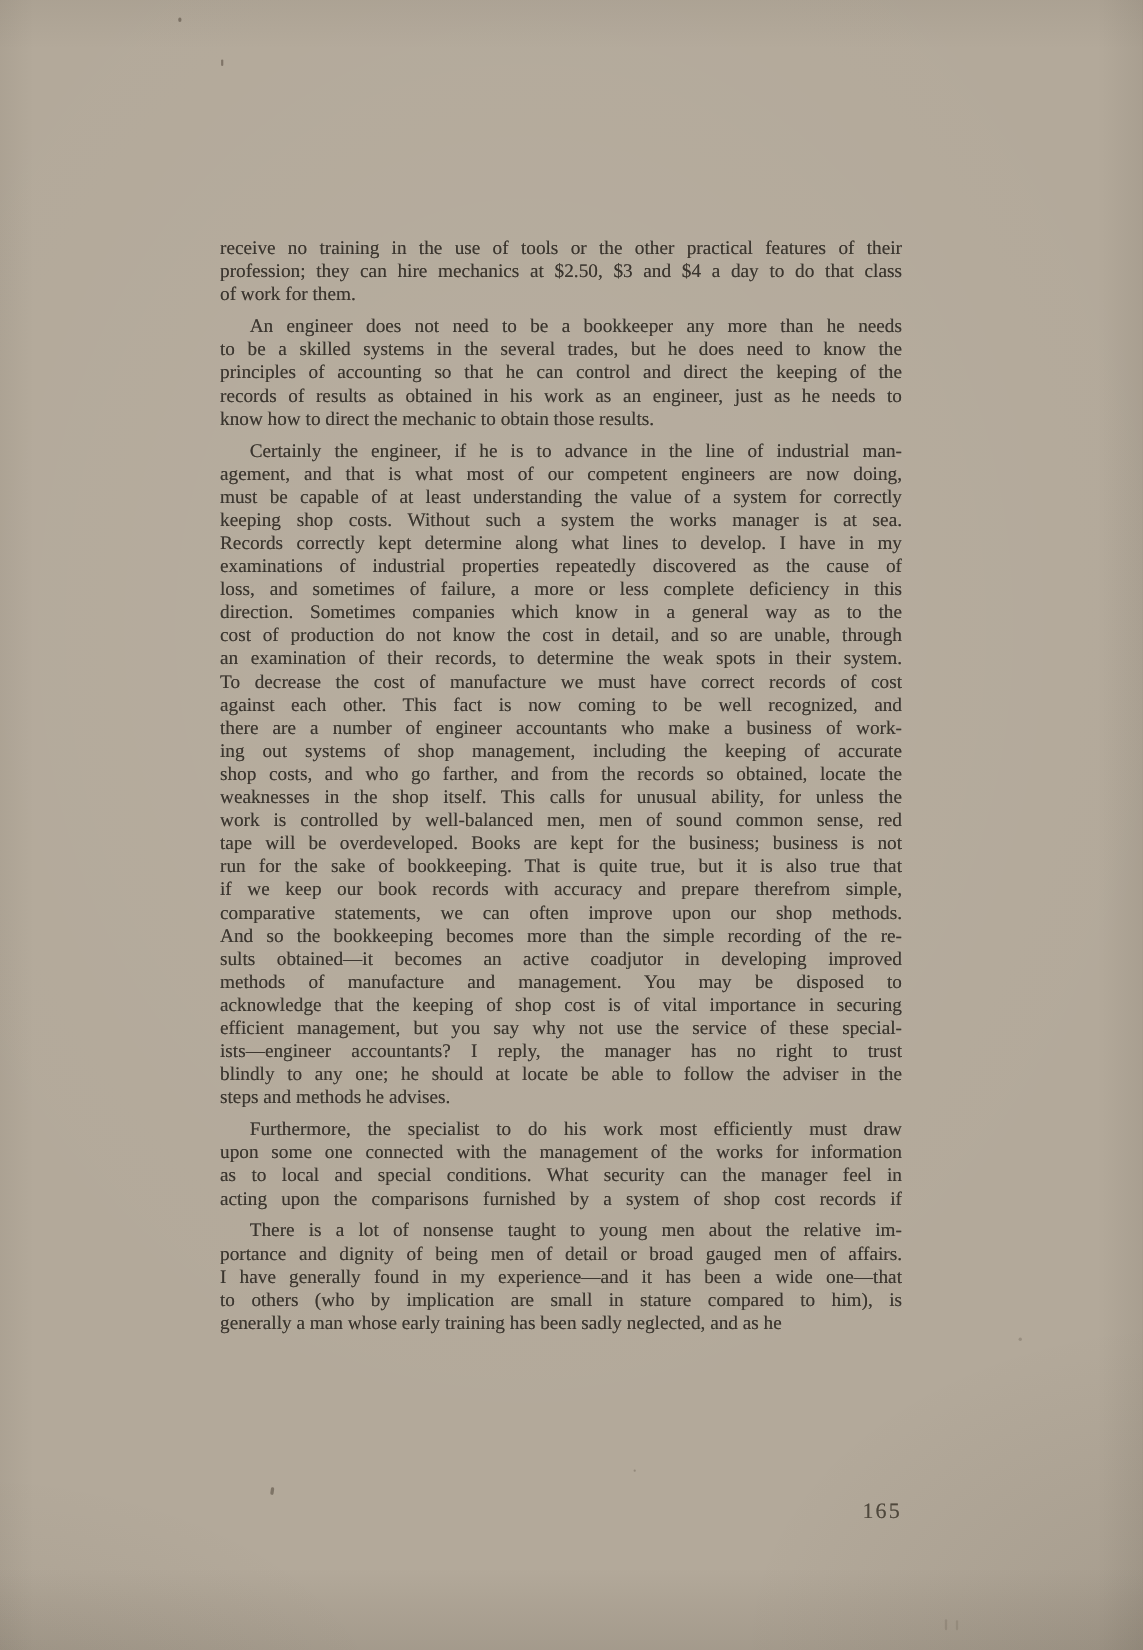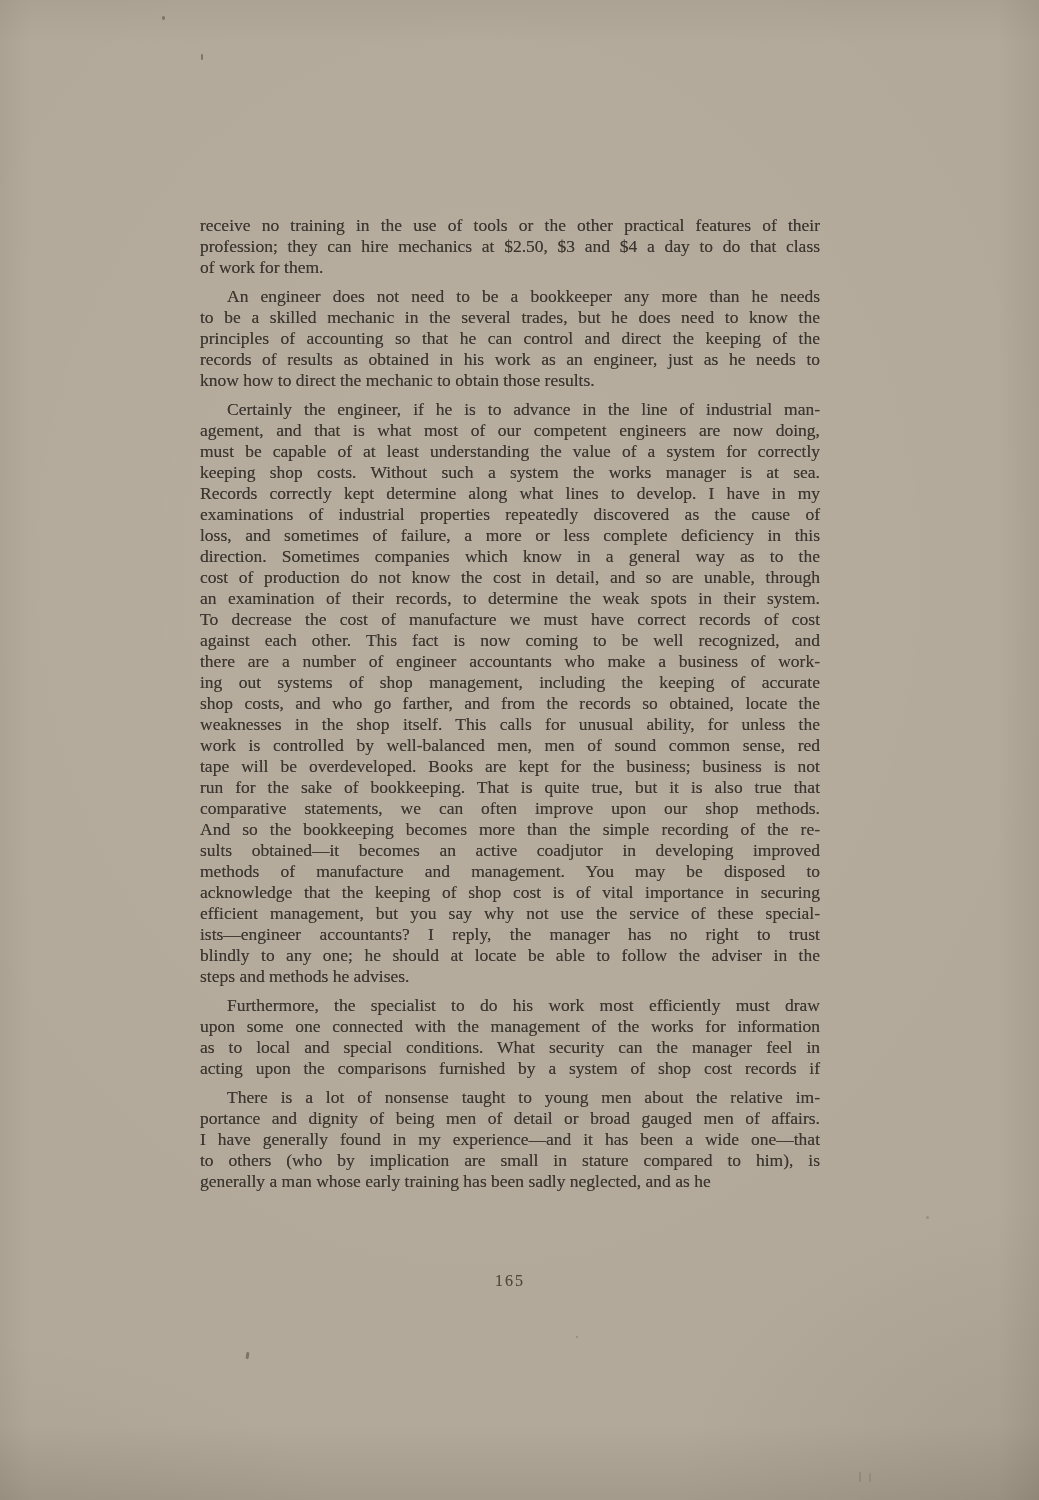--- a/index.html
+++ b/index.html
@@ -43,24 +43,24 @@
   }
   .line.last-line {
     text-align-last: left;
   }
   p.indent .line:first-child {
     text-indent: 27px;
   }
   .folio {
     position: absolute;
     left: 200px;
-    top: 1272px;
+    top: 1363px;
     width: 620px;
-    text-align: center;
-    font-size: 16px;
+    text-align: right;
+    font-size: 20px;
     letter-spacing: 2px;
     color: rgba(73,66,55,0.88);
     text-shadow: 0 0 0.6px rgba(73,66,55,0.5);
   }
   .speck {
     position: absolute;
     background: rgba(62,52,40,0.45);
     border-radius: 50%;
   }
   .speck.s1 { left: 162px; top: 16px;  width: 3px; height: 4px; }
@@ -76,21 +76,21 @@
 
 <div class="page">
   <div class="text-block">
       <p>
         <span class="line">receive no training in the use of tools or the other practical features of their</span>
         <span class="line">profession; they can hire mechanics at $2.50, $3 and $4 a day to do that class</span>
         <span class="line last-line">of work for them.</span>
       </p>
       <p class="indent">
         <span class="line">An engineer does not need to be a bookkeeper any more than he needs</span>
-        <span class="line">to be a skilled mechanic in the several trades, but he does need to know the</span>
+        <span class="line">to be a skilled systems in the several trades, but he does need to know the</span>
         <span class="line">principles of accounting so that he can control and direct the keeping of the</span>
         <span class="line">records of results as obtained in his work as an engineer, just as he needs to</span>
         <span class="line last-line">know how to direct the mechanic to obtain those results.</span>
       </p>
       <p class="indent">
         <span class="line">Certainly the engineer, if he is to advance in the line of industrial man-</span>
         <span class="line">agement, and that is what most of our competent engineers are now doing,</span>
         <span class="line">must be capable of at least understanding the value of a system for correctly</span>
         <span class="line">keeping shop costs.  Without such a system the works manager is at sea.</span>
         <span class="line">Records correctly kept determine along what lines to develop.  I have in my</span>
@@ -101,20 +101,21 @@
         <span class="line">an examination of their records, to determine the weak spots in their system.</span>
         <span class="line">To decrease the cost of manufacture we must have correct records of cost</span>
         <span class="line">against each other.  This fact is now coming to be well recognized, and</span>
         <span class="line">there are a number of engineer accountants who make a business of work-</span>
         <span class="line">ing out systems of shop management, including the keeping of accurate</span>
         <span class="line">shop costs, and who go farther, and from the records so obtained, locate the</span>
         <span class="line">weaknesses in the shop itself.  This calls for unusual ability, for unless the</span>
         <span class="line">work is controlled by well-balanced men, men of sound common sense, red</span>
         <span class="line">tape will be overdeveloped.  Books are kept for the business; business is not</span>
         <span class="line">run for the sake of bookkeeping.  That is quite true, but it is also true that</span>
+        <span class="line">if we keep our book records with accuracy and prepare therefrom simple,</span>
         <span class="line">comparative statements, we can often improve upon our shop methods.</span>
         <span class="line">And so the bookkeeping becomes more than the simple recording of the re-</span>
         <span class="line">sults obtained—it becomes an active coadjutor in developing improved</span>
         <span class="line">methods of manufacture and management.  You may be disposed to</span>
         <span class="line">acknowledge that the keeping of shop cost is of vital importance in securing</span>
         <span class="line">efficient management, but you say why not use the service of these special-</span>
         <span class="line">ists—engineer accountants?  I reply, the manager has no right to trust</span>
         <span class="line">blindly to any one; he should at locate be able to follow the adviser in the</span>
         <span class="line last-line">steps and methods he advises.</span>
       </p>

